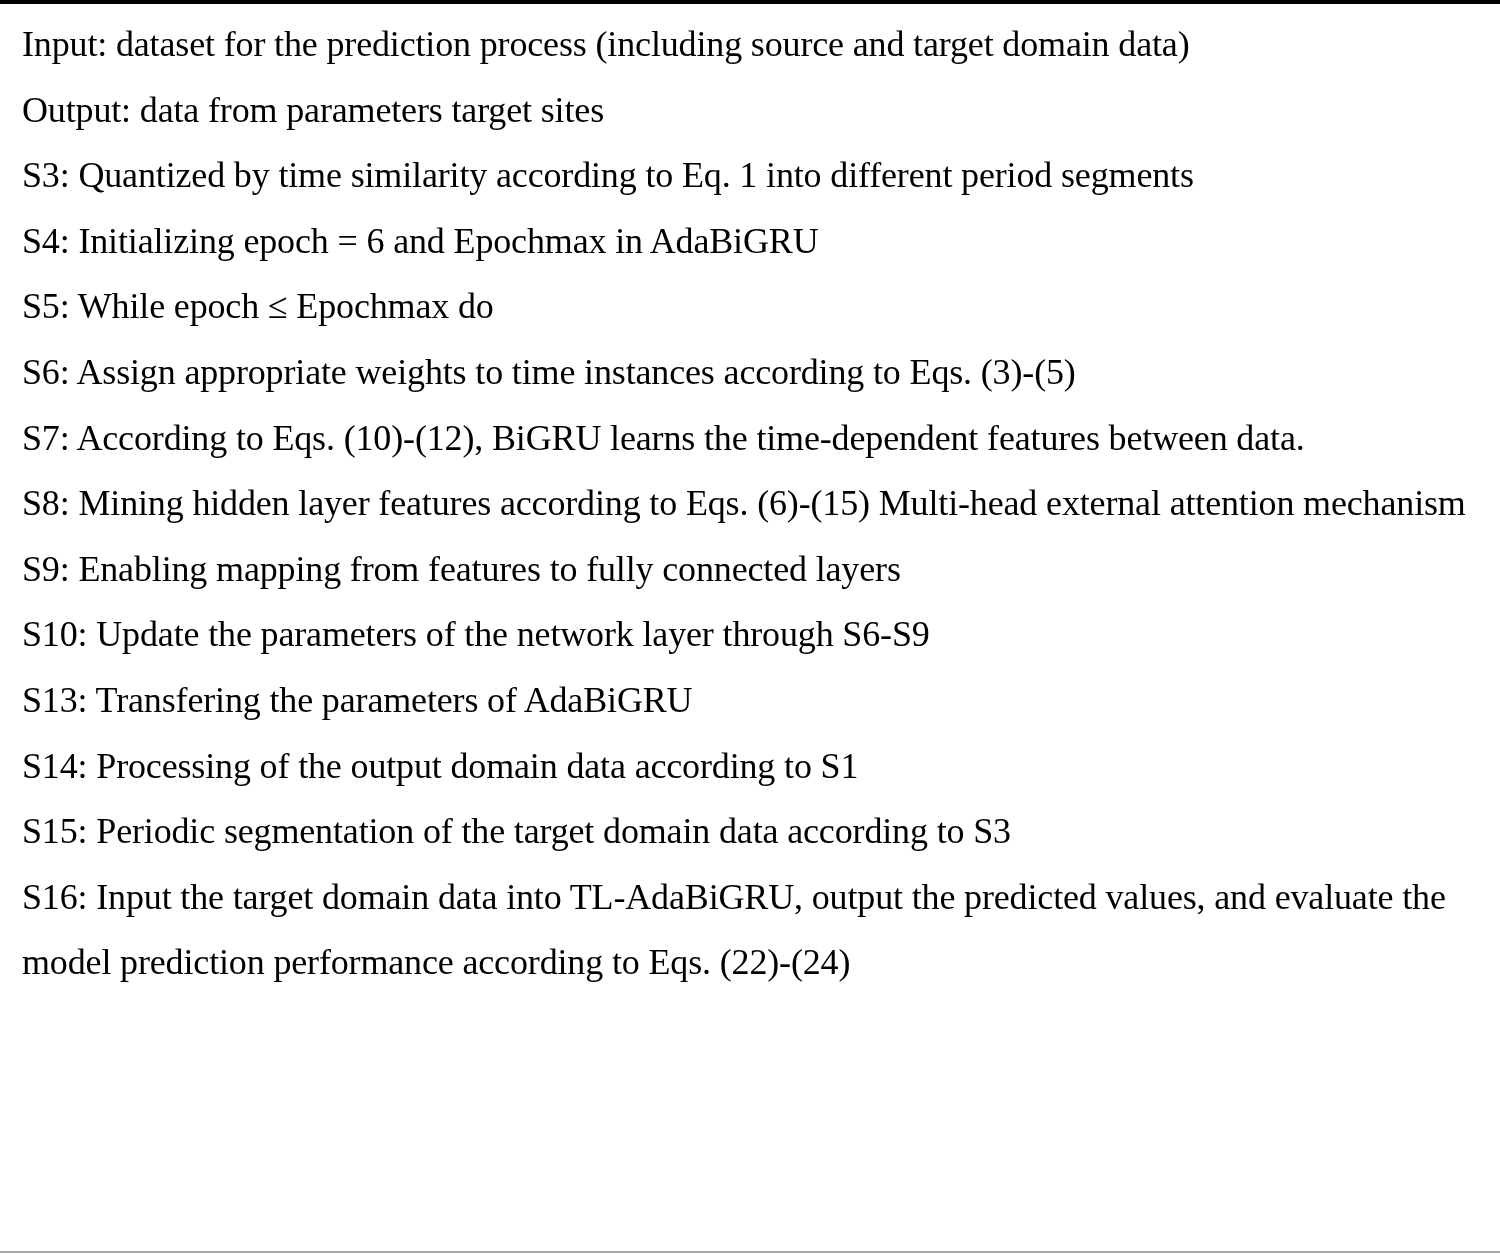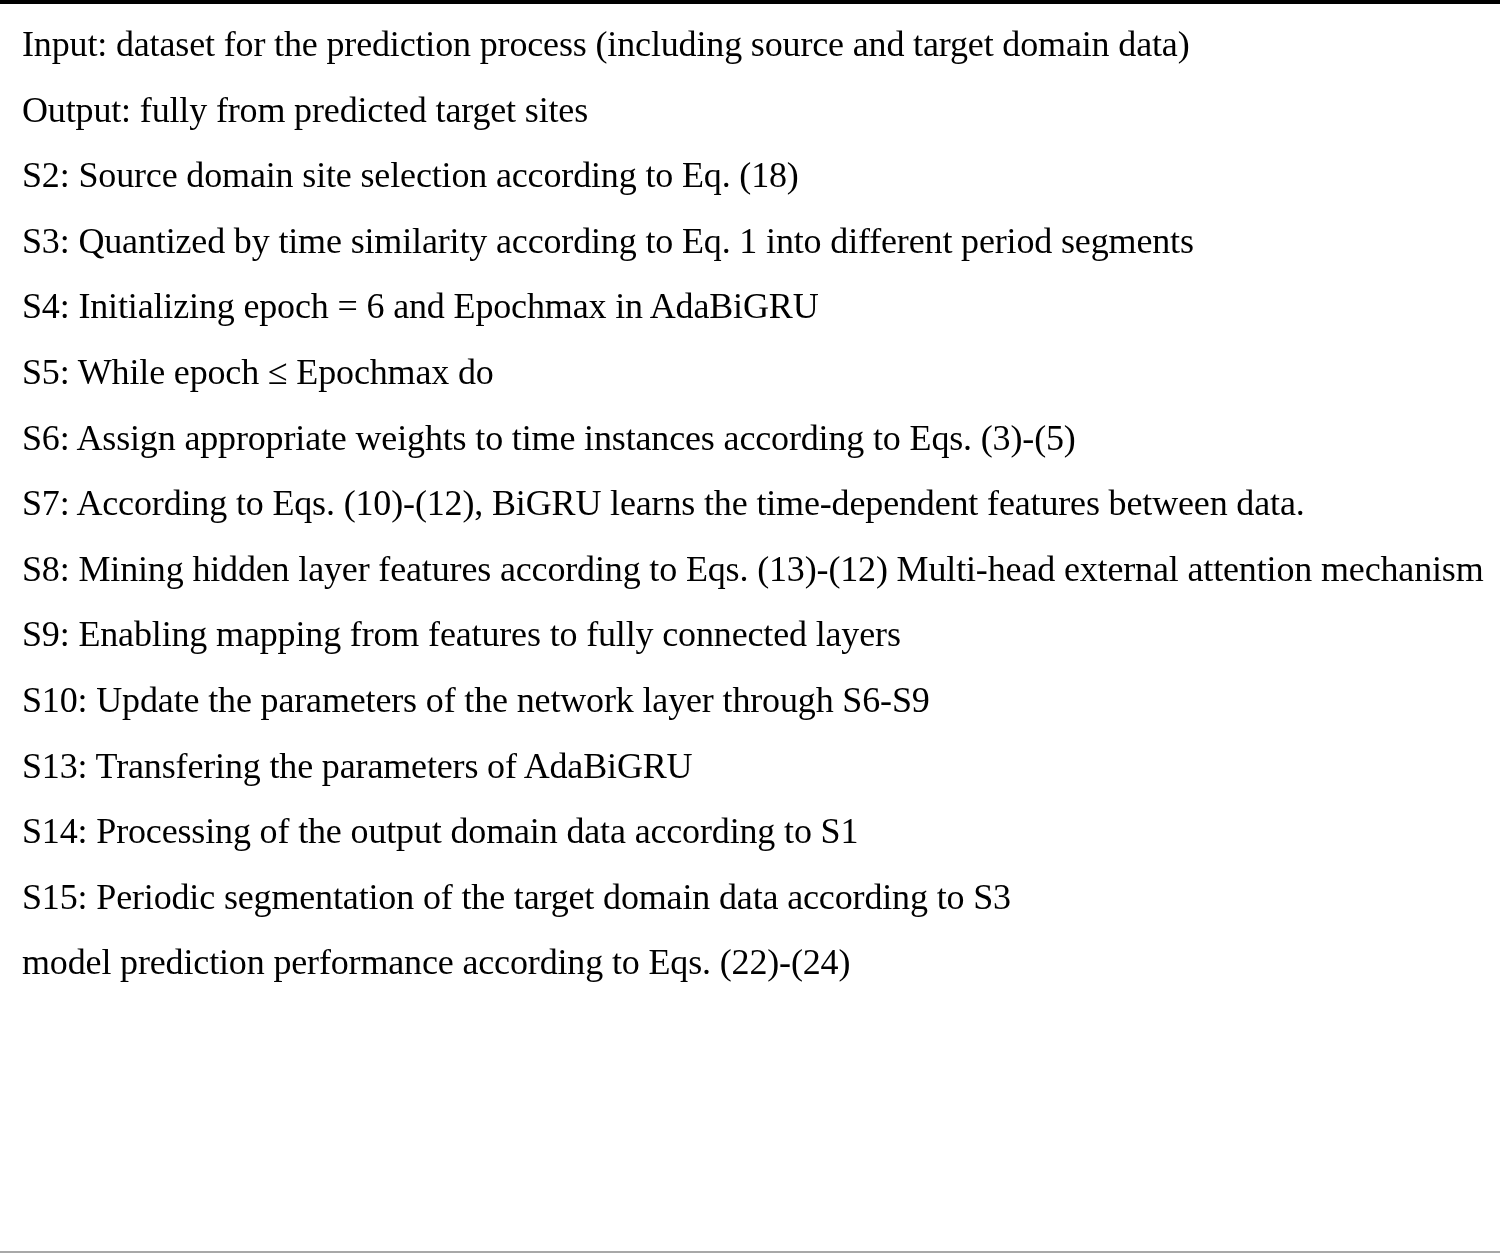--- a/index.html
+++ b/index.html
@@ -27,29 +27,29 @@
     letter-spacing: -0.15px;
   }
 </style>
 </head>
 <body>
 
 <div class="table">
   <div class="top-rule"></div>
   <div class="lines">
     <div class="line">Input: dataset for the prediction process (including source and target domain data)</div>
-    <div class="line">Output: fully from predicted target sites</div>
-    <div class="line">S2: Source domain site selection according to Eq. (18)</div>
+    <div class="line">Output: data from parameters target sites</div>
     <div class="line">S3: Quantized by time similarity according to Eq. 1 into different period segments</div>
     <div class="line">S4: Initializing epoch = 6 and Epochmax in AdaBiGRU</div>
     <div class="line">S5: While epoch ≤ Epochmax do</div>
     <div class="line">S6: Assign appropriate weights to time instances according to Eqs. (3)-(5)</div>
     <div class="line">S7: According to Eqs. (10)-(12), BiGRU learns the time-dependent features between data.</div>
-    <div class="line">S8: Mining hidden layer features according to Eqs. (13)-(12) Multi-head external attention mechanism</div>
+    <div class="line">S8: Mining hidden layer features according to Eqs. (6)-(15) Multi-head external attention mechanism</div>
     <div class="line">S9: Enabling mapping from features to fully connected layers</div>
     <div class="line">S10: Update the parameters of the network layer through S6-S9</div>
     <div class="line">S13: Transfering the parameters of AdaBiGRU</div>
     <div class="line">S14: Processing of the output domain data according to S1</div>
     <div class="line">S15: Periodic segmentation of the target domain data according to S3</div>
+    <div class="line">S16: Input the target domain data into TL-AdaBiGRU, output the predicted values, and evaluate the</div>
     <div class="line">model prediction performance according to Eqs. (22)-(24)</div>
   </div>
   <div class="bottom-rule"></div>
 </div>
 
 </body></html>

